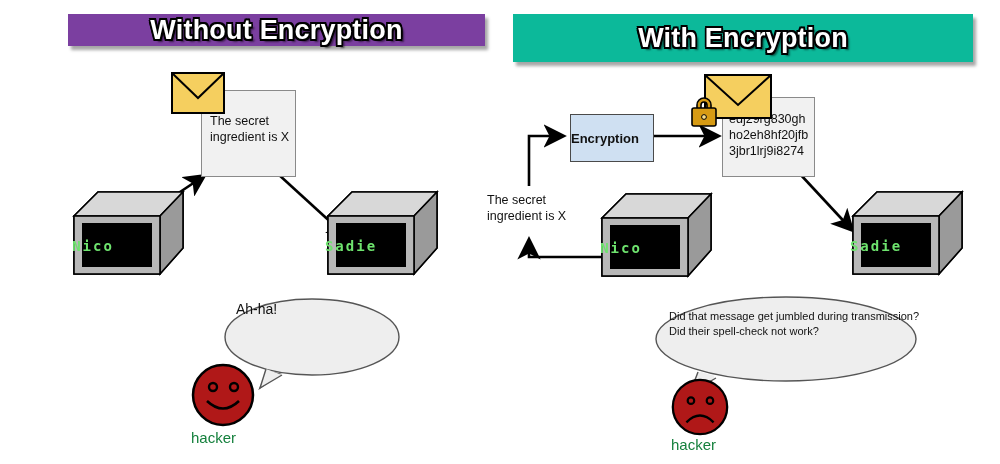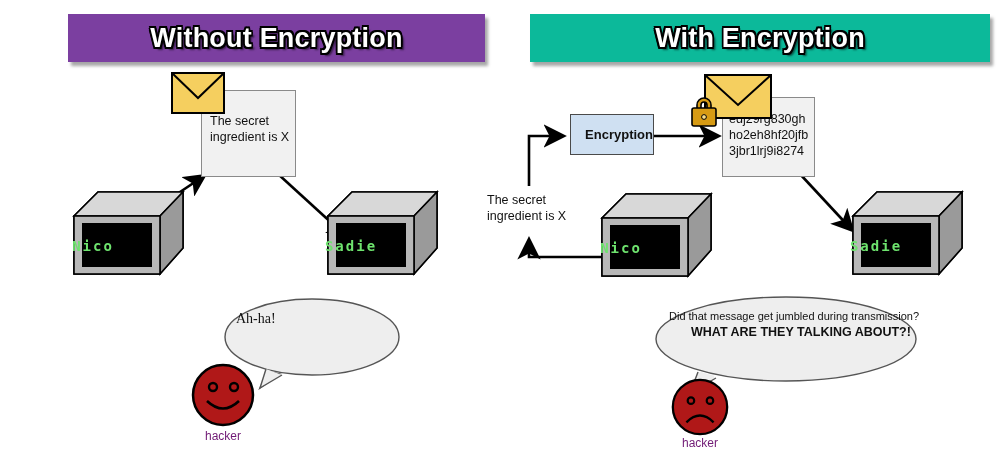--- a/index.html
+++ b/index.html
@@ -15,59 +15,59 @@
           box-shadow:3px 4px 3px rgba(0,0,0,.35);}
   .banner-text{
       font-size:27px;font-weight:bold;color:#ffffff;letter-spacing:.2px;
       text-shadow:
          -1.6px -1.6px 0 #000, 1.6px -1.6px 0 #000,
          -1.6px  1.6px 0 #000, 1.6px  1.6px 0 #000,
           0 -1.8px 0 #000, 0 1.8px 0 #000,
          -1.8px 0 0 #000, 1.8px 0 0 #000,
           3px 3px 2px rgba(0,0,0,.55);
   }
-  #banner-left{left:68px;top:14px;width:417px;height:48px;background:#7b3fa0;}
-  #banner-right{left:530px;top:14px;width:460px;height:48px;background:#0cb99a;}
+  #banner-left{left:68px;top:14px;width:417px;height:32px;background:#7b3fa0;}
+  #banner-right{left:513px;top:14px;width:460px;height:48px;background:#0cb99a;}
 
   
   .monitor{position:absolute;}
   .monitor svg{display:block;overflow:visible;}
   .mon-label{
       position:absolute;font-family:"DejaVu Sans Mono","Liberation Mono",monospace;
       color:#6ee36e;font-size:14px;letter-spacing:2px;font-weight:bold;
       text-align:center;width:100%;
   }
 
   
   .note{position:absolute;background:#f1f1f1;border:1.4px solid #8a8a8a;
         box-sizing:border-box;}
   .note-text{position:absolute;font-size:12.5px;color:#111;line-height:16px;}
 
   
   .envelope{position:absolute;}
 
   
-  #encryption-box{position:absolute;left:570px;top:114px;width:84px;height:41px;
+  #encryption-box{position:absolute;left:570px;top:114px;width:84px;height:48px;
        background:#cfe0f2;border:1.6px solid #4a4a4a;box-sizing:border-box;
-       display:flex;align-items:center;justify-content:flex-end;}
+       display:flex;align-items:center;justify-content:flex-start;}
   #encryption-box .lbl{font-size:13px;font-weight:bold;color:#111;}
 
   
   .plain-label{position:absolute;font-size:12.5px;color:#111;line-height:16px;}
 
   
   .bubble{position:absolute;}
   .bubble-lines{position:absolute;color:#111;}
   .bl{font-size:11px;line-height:14.5px;white-space:nowrap;}
   .bl.big{font-size:14px;line-height:18px;}
   .bl.bold{font-weight:bold;font-size:12.5px;line-height:17px;}
 
   
   .hacker{position:absolute;}
-  .hacker-label{position:absolute;width:100%;text-align:center;font-size:12px;color:#701a75;}
+  .hacker-label{position:absolute;width:100%;font-size:15px;color:#15803d;}
 
   
   .arrows{position:absolute;left:0;top:0;width:1000px;height:464px;pointer-events:none;}
 </style>
 </head>
 <body>
 
 <div class="panel" id="panel-left">
 
   <div class="banner" id="banner-left">
@@ -120,21 +120,21 @@
     </svg>
     <div class="mon-label" style="left:-32px;top:52px;">Sadie</div>
   </div>
 
   <div class="bubble">
     <svg style="position:absolute;left:222px;top:295px;" width="180" height="95" viewBox="0 0 180 95">
       <path d="M46,76 L38,93 L58,79 Z" fill="#eeeeee" stroke="#555" stroke-width="1.4"></path>
       <ellipse cx="90" cy="42" rx="87" ry="38" fill="#eeeeee" stroke="#555" stroke-width="1.4"></ellipse>
       <path d="M44,74 L38,93 L60,80" fill="#eeeeee" stroke="#555" stroke-width="1.4"></path>
     </svg>
-    <div class="bubble-lines" style="left:236px;top:310px;width:166px;font-family:Liberation Serif, serif;">
+    <div class="bubble-lines" style="left:236px;top:300px;width:166px;">
       <div class="bl big">Ah-ha!</div>
     </div>
   </div>
 
   <div class="hacker" style="left:191px;top:363px;">
     <svg width="64" height="64" viewBox="0 0 64 64">
       <circle cx="32" cy="32" r="30" fill="#b01818" stroke="#000" stroke-width="2.5"></circle>
       <ellipse cx="22" cy="24" rx="4" ry="4" fill="none" stroke="#000" stroke-width="2.4"></ellipse>
       <ellipse cx="43" cy="24" rx="4" ry="4" fill="none" stroke="#000" stroke-width="2.4"></ellipse>
       <path d="M16,38 Q32,53 48,38" fill="none" stroke="#000" stroke-width="2.6"></path>
@@ -216,21 +216,21 @@
 </div>
 
 <div class="bubble">
   <svg style="position:absolute;left:654px;top:294px;" width="264" height="100" viewBox="0 0 264 100">
     <ellipse cx="132" cy="45" rx="130" ry="42" fill="#eeeeee" stroke="#555" stroke-width="1.4"></ellipse>
     <path d="M44,78 L36,99 L62,84" fill="#eeeeee" stroke="#555" stroke-width="1.4"></path>
     <path d="M46,79 L60,83" stroke="#eeeeee" stroke-width="2.5"></path>
   </svg>
   <div class="bubble-lines" style="left:669px;top:309px;width:250px;">
     <div class="bl">Did that message get jumbled during transmission?</div>
-    <div class="bl bold" style="padding-left:22px;">WHAT ARE THEY TALKING ABOUT?!</div>
+    <div class="bl">Did their spell-check not work?</div>
   </div>
 </div>
 
 <div class="hacker" style="left:671px;top:378px;">
   <svg width="58" height="58" viewBox="0 0 64 64">
     <circle cx="32" cy="32" r="30" fill="#b01818" stroke="#000" stroke-width="2.5"></circle>
     <ellipse cx="22" cy="25" rx="3.6" ry="3.6" fill="none" stroke="#000" stroke-width="2.4"></ellipse>
     <ellipse cx="43" cy="25" rx="3.6" ry="3.6" fill="none" stroke="#000" stroke-width="2.4"></ellipse>
     <path d="M17,49 Q32,34 47,49" fill="none" stroke="#000" stroke-width="2.6"></path>
   </svg>

